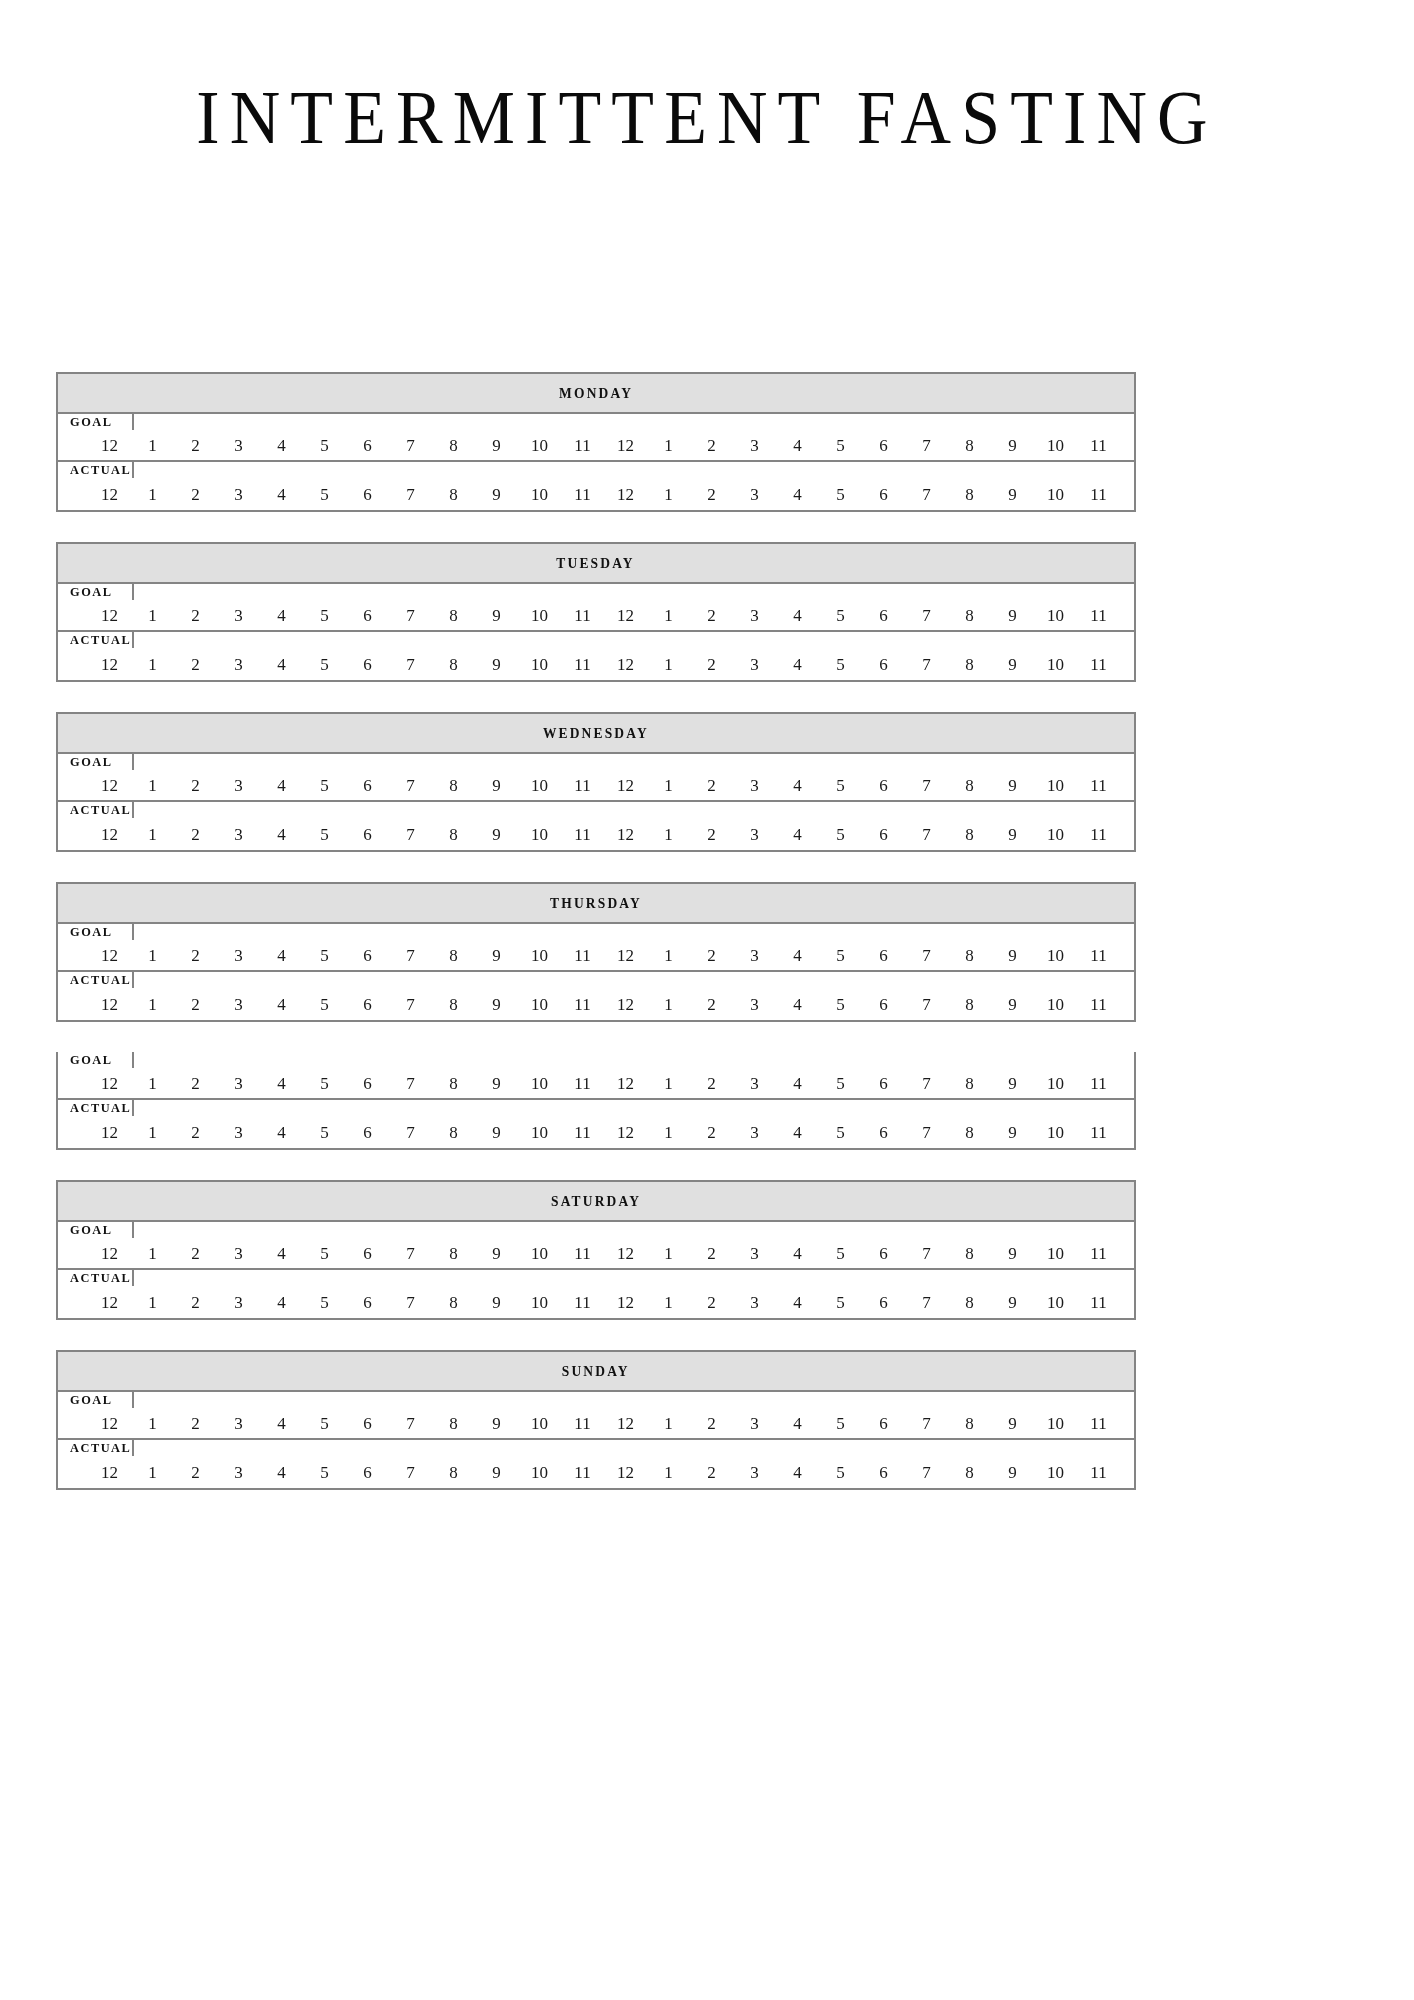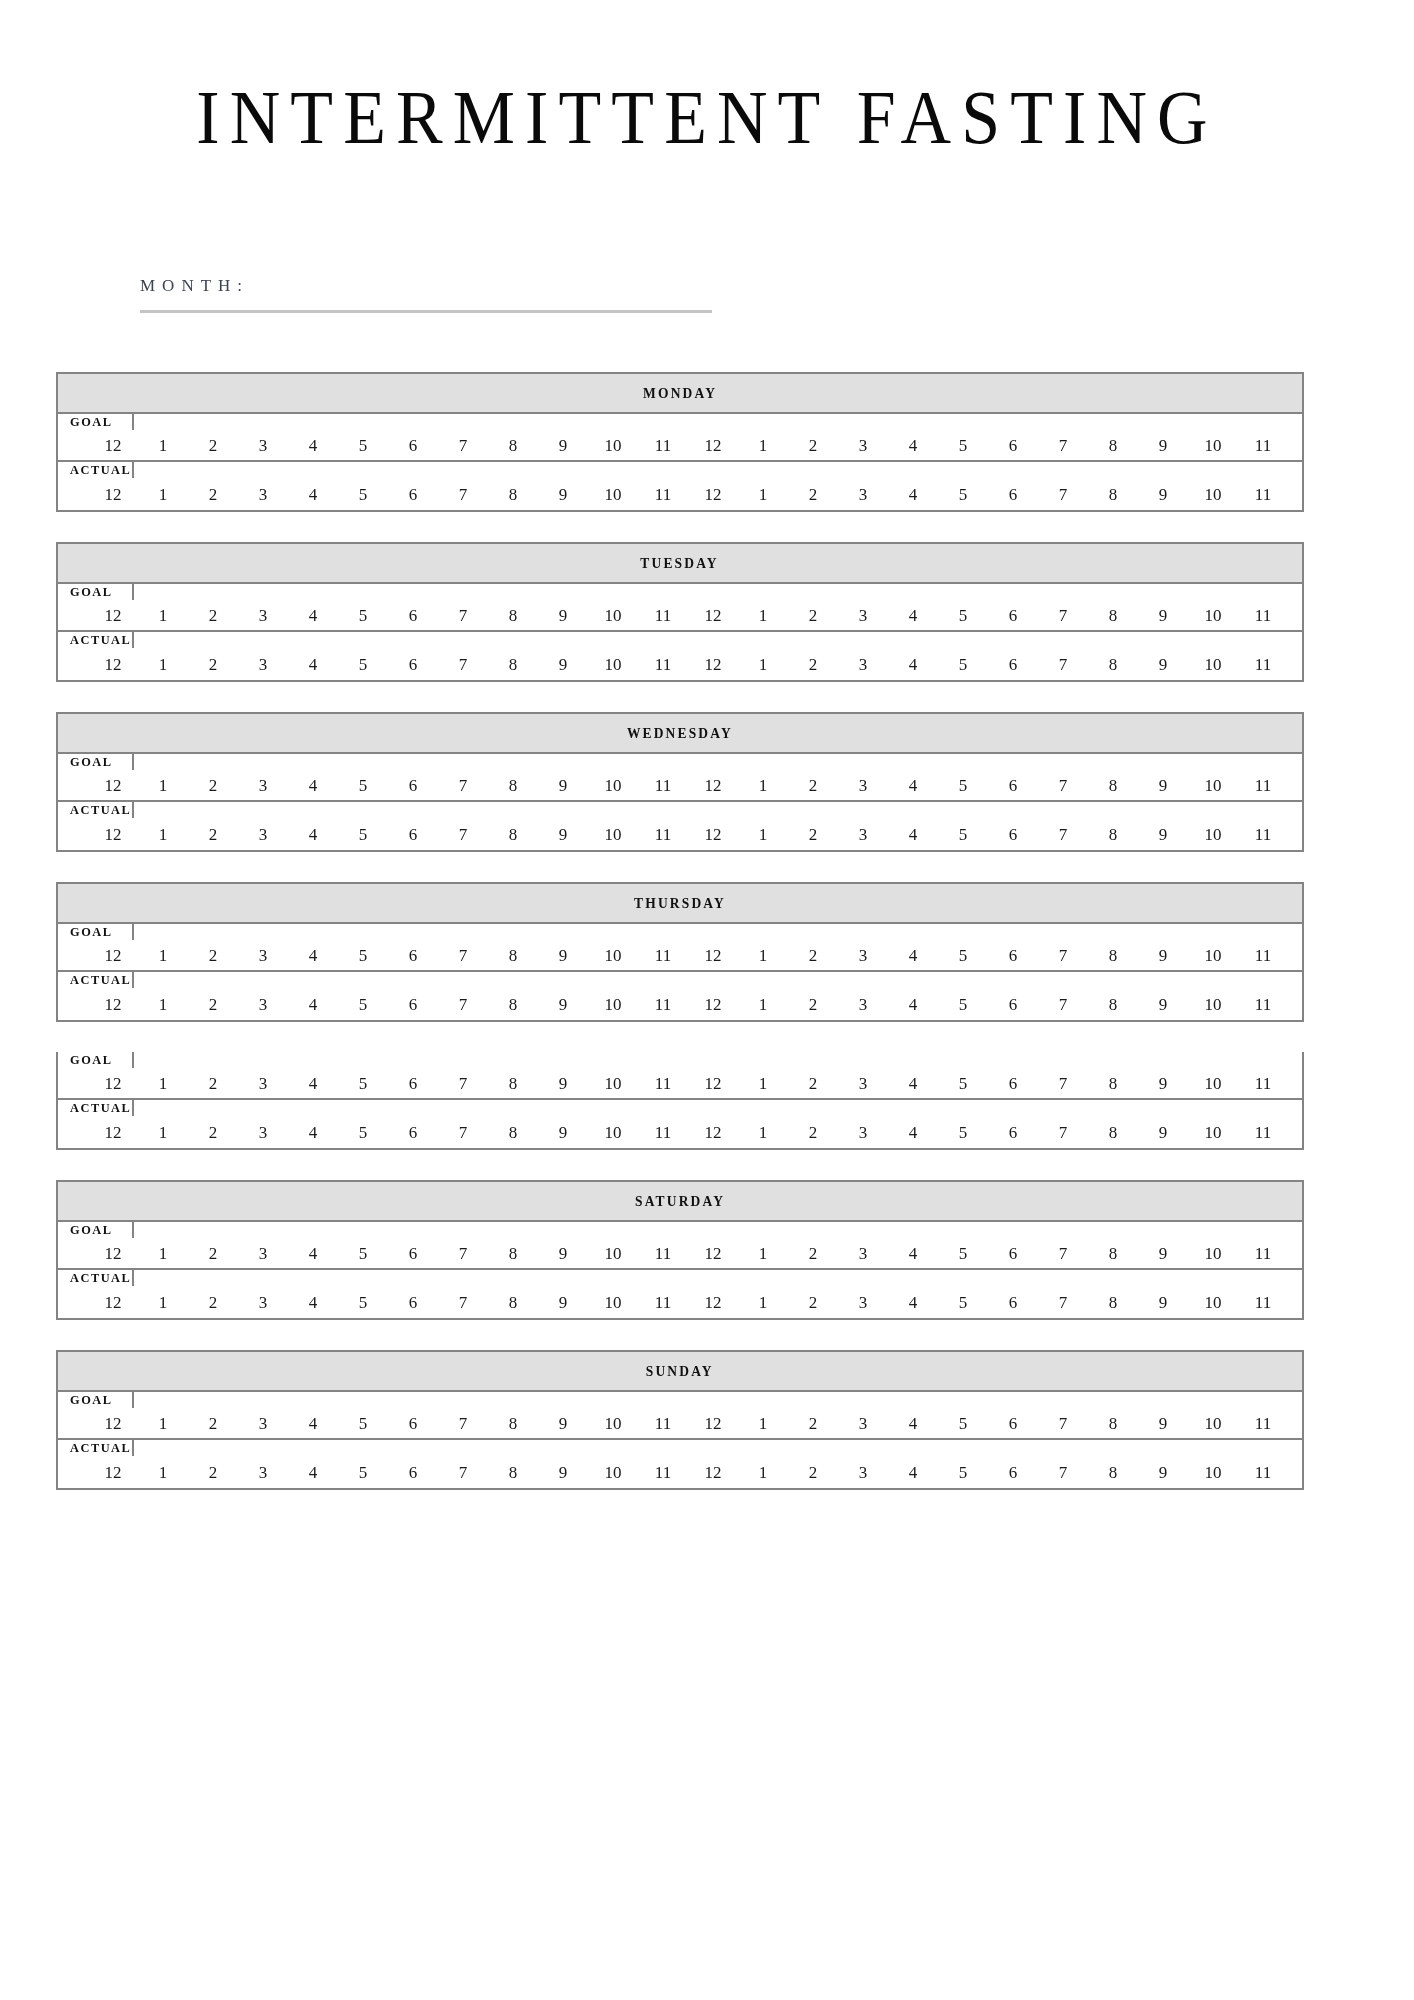--- a/index.html
+++ b/index.html
@@ -73,21 +73,21 @@
 
   
   .tables {
     position: absolute;
     left: 56px;
     top: 372px;
     width: 1280px;
   }
 
   .day-block {
-    width: 1248px;
+    width: 1080px;
     margin-bottom: 30px;
     box-sizing: border-box;
   }
 
   .day-header {
     height: 42px;
     background: #e0e0e0;
     border: 2px solid #848484;
     box-sizing: border-box;
     display: flex;
@@ -161,24 +161,20 @@
 </style>
 </head>
 <body>
 
 <div class="page">
 
   <div class="title-wrap">
     <h1 class="title">INTERMITTENT FASTING</h1>
   </div>
 
-  <div class="month-block">
-    <span class="month-label">MONTH:</span>
-    <div class="month-rule"></div>
-  </div>
 
   <div class="tables">
       <div class="day-block">
         <div class="day-header">
           <span class="day-header-label">MONDAY</span>
         </div>
         <div class="day-grid">
           <div class="grid-row top">
             <div class="row-label-cell">
               <span class="row-label">GOAL</span>

